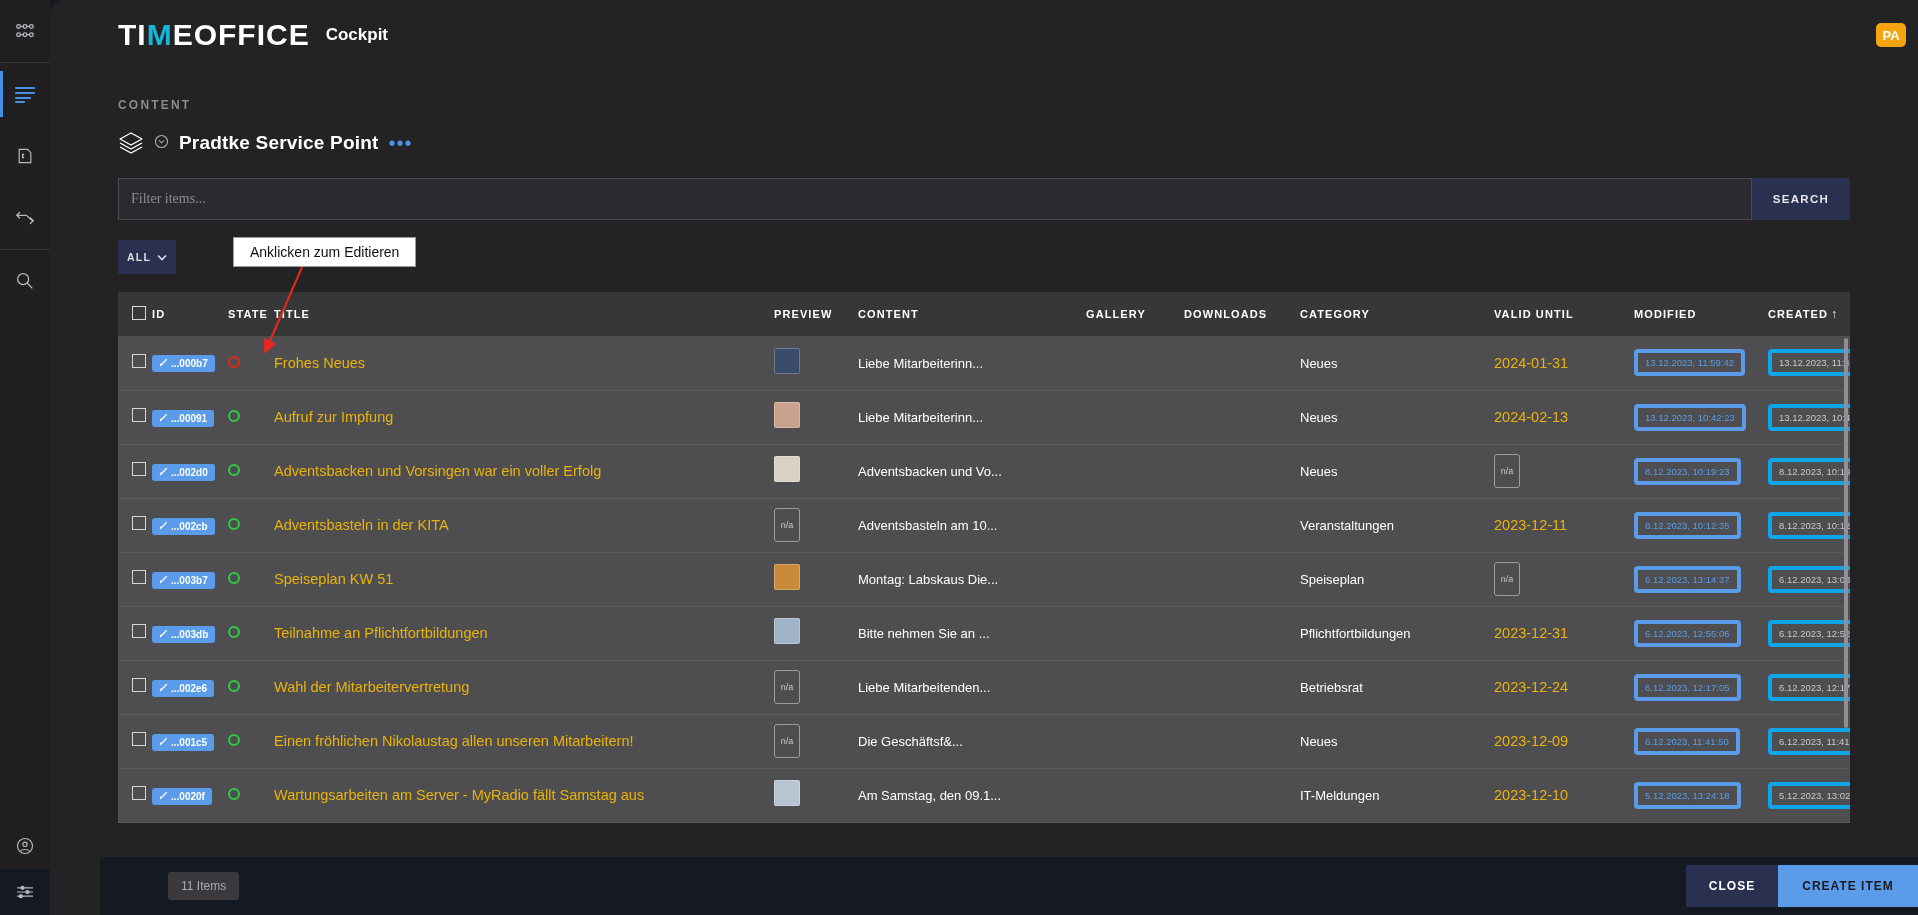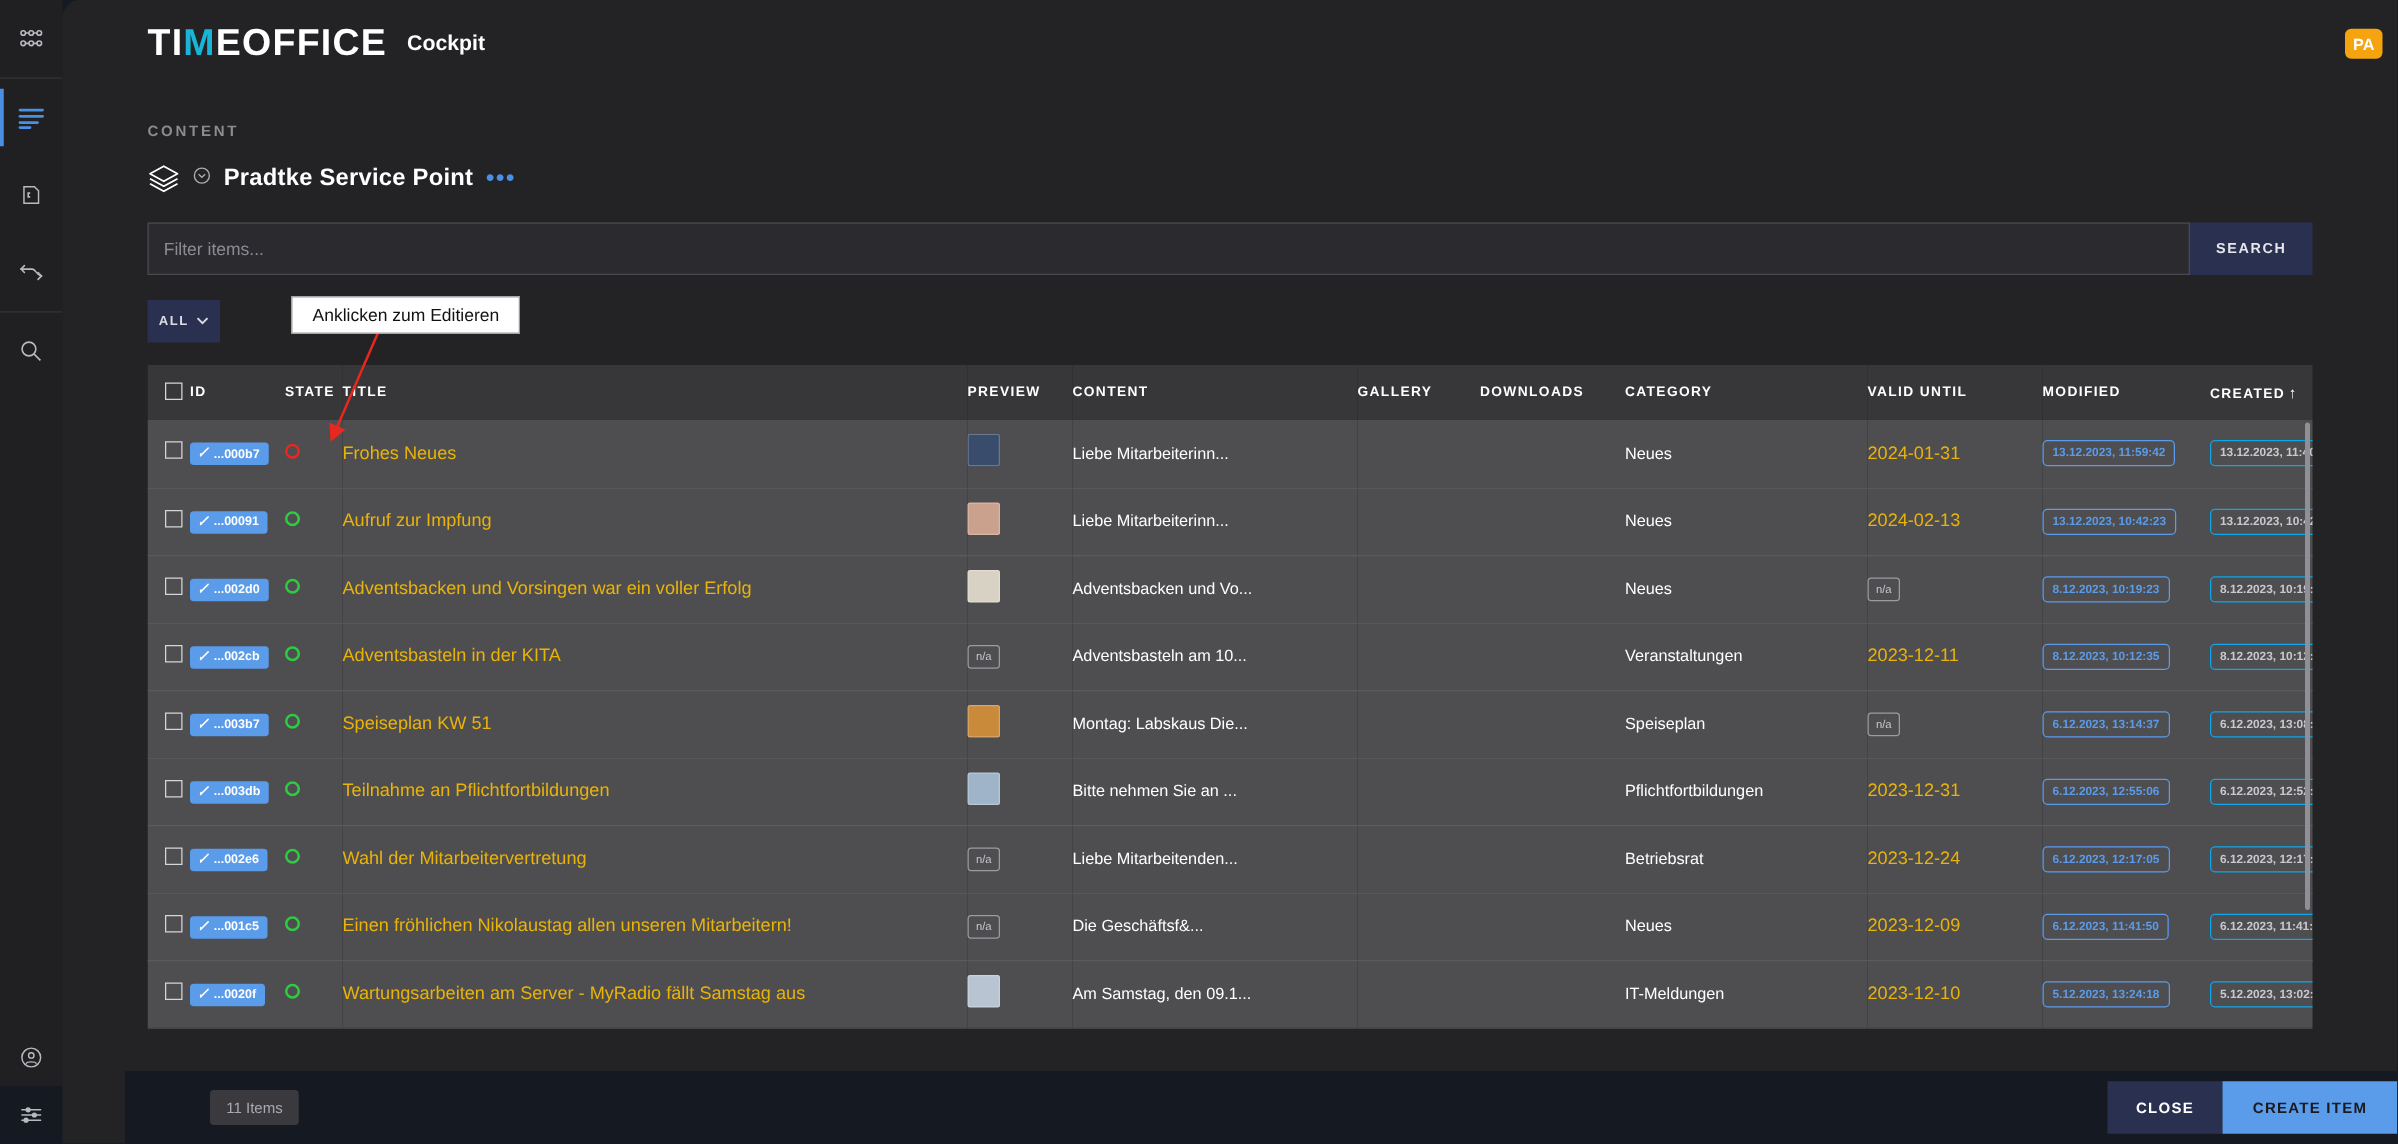--- a/index.html
+++ b/index.html
@@ -54,21 +54,21 @@
   .titlerow { display: flex; align-items: center; gap: 10px; margin-top: 18px; }
   .titlerow .layers { width: 26px; height: 26px; }
   .titlerow .title { color: #fff; font-size: 19px; font-weight: bold; letter-spacing: .2px; }
   .dots-blue { color: #4a90e2; font-size: 20px; letter-spacing: 1px; line-height: 8px; cursor: pointer; }
 
   
   .searchrow { display: flex; margin-top: 22px; }
   .filter-input {
     flex: 1 1 auto; height: 42px; background: #2b2b2f; border: 1px solid #4a4a50;
     color: #d4d4d8; font-size: 14px; padding: 0 12px; outline: none;
-    font-family: Liberation Sans, sans-serif;
+    font-family: Liberation Serif, serif;
   }
   .filter-input::placeholder { color: #8c8c93; }
   .search-btn {
     width: 98px; height: 42px; background: #2a3050; color: #e6e6ea;
     border: none; font-size: 11.5px; font-weight: bold; letter-spacing: 1.3px; cursor: pointer;
     font-family: "Liberation Sans", sans-serif;
   }
 
   
   .filterrow { display: flex; align-items: center; margin-top: 20px; position: relative; height: 34px; }
@@ -114,26 +114,26 @@
     background: #5a9bea; color: #fff; font-size: 10px; font-weight: bold;
     padding: 3px 7px; border-radius: 3px; cursor: pointer; font-family: "Liberation Sans", sans-serif;
   }
   .state-dot { width: 12px; height: 12px; border-radius: 50%; border: 2.5px solid #2ecc40; display: inline-block; }
   .state-dot.red { border-color: #e8271e; }
   .row-title { color: #eab308; font-size: 14.5px; }
   .cell-txt { color: #fff; font-size: 13px; }
   .thumb { width: 26px; height: 26px; border-radius: 2px; display: inline-block; background-size: cover; }
   .na-box {
     display: inline-flex; align-items: center; justify-content: center;
-    width: 26px; height: 19px; border: 1px solid #9b9ba1; border-radius: 3px;
+    width: 26px; height: 34px; border: 1px solid #9b9ba1; border-radius: 3px;
     color: #c8c8ce; font-size: 9px;
   }
   .date-badge {
-    display: inline-block; border: 1px solid #0ea5e9; border-radius: 4px;
-    padding: 4px 7px; font-size: 9.5px; font-weight: bold; color: #c8c8ce; white-space: nowrap;
+    display: inline-block; border: 4px solid #0ea5e9; border-radius: 4px;
+    padding: 4px 7px; font-size: 9.5px; font-weight: normal; color: #c8c8ce; white-space: nowrap;
   }
   .date-badge.blue { border-color: #5a9bea; color: #5a9bea; }
   .sortarrow { font-size: 12px; margin-left: 3px; }
 
   .tscroll { max-height: 612px; overflow: hidden; position: relative; }
   .vbar { position: absolute; right: 2px; top: 46px; width: 4px; height: 390px; background: #8f8f95; border-radius: 2px; }
 
   
   .footer {
     position: absolute; left: 50px; right: 0; bottom: 0; height: 58px;

